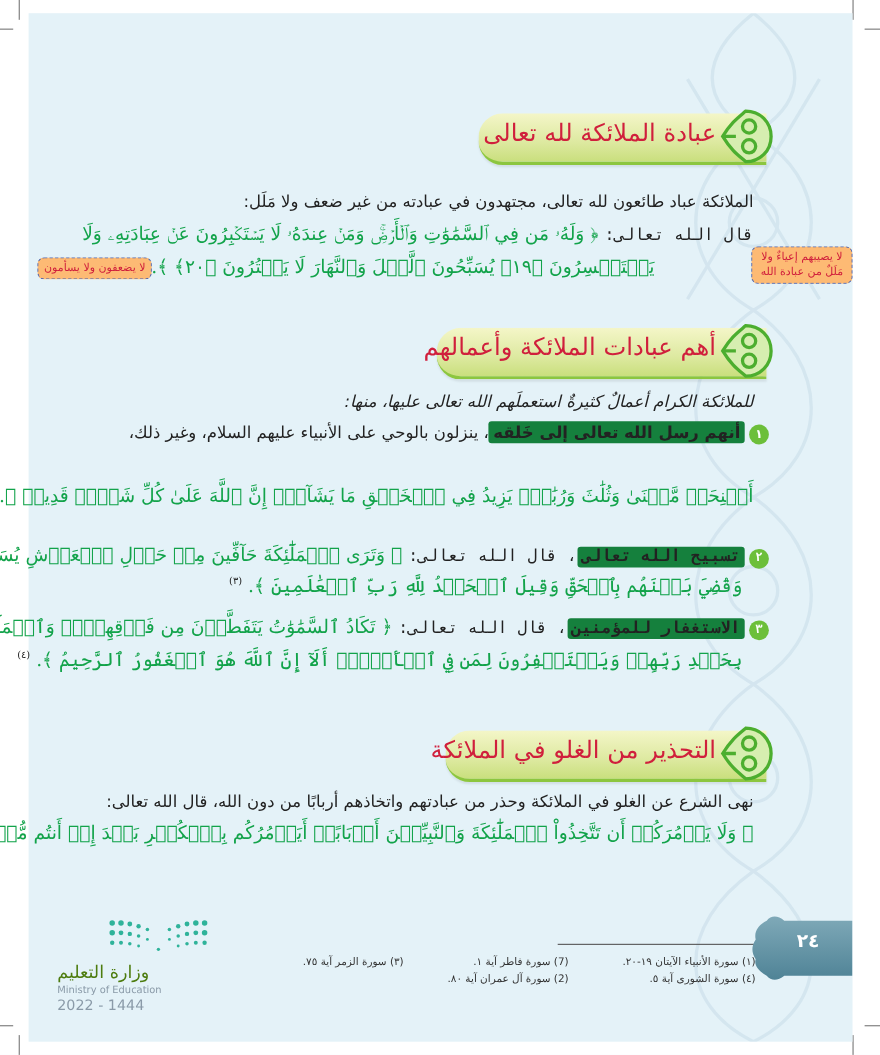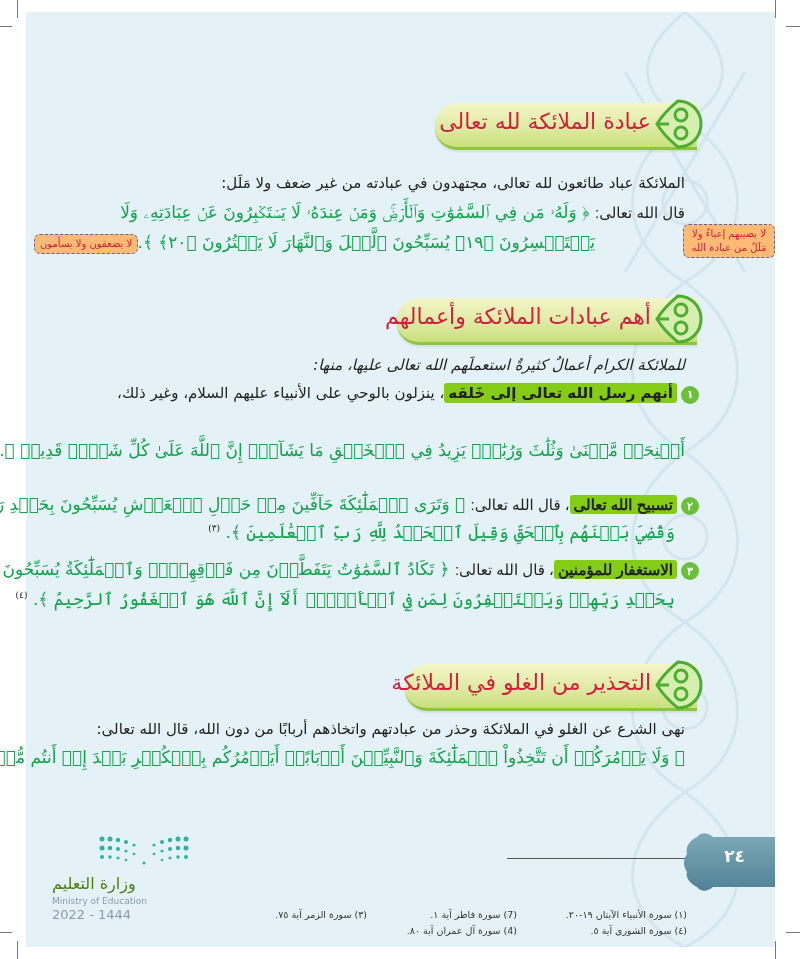--- a/index.html
+++ b/index.html
@@ -10,29 +10,29 @@
   .ornament{position:absolute;right:0;top:0;width:180px;height:935px;opacity:.55;}
   .content{position:absolute;left:0;top:0;width:749px;height:935px;direction:rtl;}
   .banner{position:absolute;height:44px;border-radius:22px 0 0 22px;
           background:linear-gradient(180deg,#f4f6c8 0%,#dde9a0 60%,#c9df7d 100%);
           border-bottom:3px solid #8cc63f;box-shadow:0 2px 2px rgba(0,0,0,.08);}
   .banner-title{position:absolute;right:46px;top:6px;font-family:"DejaVu Sans",sans-serif;
           font-weight:normal;font-size:22px;color:#d01f3c;white-space:nowrap;}
   .emblem{position:absolute;right:-8px;top:-6px;width:54px;height:54px;}
   .p{position:absolute;right:90px;font-size:15px;color:#222;white-space:nowrap;}
   .verse{position:absolute;font-family:"DejaVu Serif",serif;font-size:17px;color:#12a34a;white-space:nowrap;}
-  .lbl{color:#222;font-family:Liberation Sans, sans-serif;font-size:15px;}
+  .lbl{color:#222;font-family:Liberation Mono, monospace;font-size:15px;}
   .sup{font-size:9px;vertical-align:super;color:#222;}
   .num{display:inline-block;width:18px;height:18px;border-radius:50%;background:#6cbf3a;color:#fff;
        font-size:11px;text-align:center;line-height:18px;margin-left:4px;font-weight:bold;}
-  .hl{background:#84cc16;font-weight:bold;padding:1px 4px;border-radius:3px;}
+  .hl{background:#15803d;font-weight:bold;padding:1px 4px;border-radius:3px;}
   .note{position:absolute;border:1.5px dashed #5566aa;border-radius:6px;background:#fdba74;color:#d01f3c;
         font-size:10px;padding:2px 5px;line-height:14px;white-space:nowrap;}
   .fn-line{position:absolute;height:1px;background:#555;}
-  .fn{position:absolute;font-size:9.5px;color:#333;white-space:nowrap;margin-top:40px;}
+  .fn{position:absolute;font-size:9.5px;color:#333;white-space:nowrap;}
   .pagetab{position:absolute;right:0;top:820px;width:92px;height:60px;}
   .pagenum{position:absolute;right:30px;top:834px;font-size:17px;color:#fff;font-weight:bold;}
   .logo-ar{position:absolute;left:26px;top:862px;font-size:16px;color:#4d7c0f;}
   .logo-en{position:absolute;left:26px;top:884px;font-size:9px;color:#8a9aa8;}
   .logo-yr{position:absolute;left:26px;top:895px;font-size:13px;color:#8a9aa8;}
 </style>
 </head>
 <body>
 
 <div class="crop" style="left:17px;top:0;width:1px;height:18px"></div>
@@ -138,21 +138,21 @@
   <div class="verse" style="top:735px;right:90px;">
     <span>﴿ وَلَا يَأۡمُرَكُمۡ أَن تَتَّخِذُواْ ٱلۡمَلَٰٓئِكَةَ وَٱلنَّبِيِّـۧنَ أَرۡبَابًاۗ أَيَأۡمُرُكُم بِٱلۡكُفۡرِ بَعۡدَ إِذۡ أَنتُم مُّسۡلِمُونَ ﴾.</span>
     
   </div>
 
   <div class="fn-line" style="right:88px;top:846px;width:180px;"></div>
   <div class="fn" style="right:88px;top:857px;">(١) سورة الأنبياء الآيتان ١٩-٢٠.</div>
   <div class="fn" style="right:258px;top:857px;">(7) سورة فاطر آية ١.</div>
   <div class="fn" style="right:408px;top:857px;">(٣) سورة الزمر آية ٧٥.</div>
   <div class="fn" style="right:88px;top:873px;">(٤) سورة الشورى آية ٥.</div>
-  <div class="fn" style="right:258px;top:873px;">(4) سورة آل عمران آية ٨٠.</div>
+  <div class="fn" style="right:258px;top:873px;">(2) سورة آل عمران آية ٨٠.</div>
 
   <svg class="pagetab" viewBox="0 0 92 60">
     <defs>
         <linearGradient id="tg" x1="0" y1="0" x2="0" y2="1">
           <stop offset="0" stop-color="#7fa9b8"></stop>
           <stop offset="1" stop-color="#4f8396"></stop>
         </linearGradient>
       </defs>
     <path d="M92 5 L30 5 C24 0 18 0 14 5 C8 8 2 14 4 22 C0 28 0 34 4 40 C2 46 8 52 14 55 C18 60 24 60 30 55 L92 55Z" fill="url(#tg)"></path>
   </svg>

